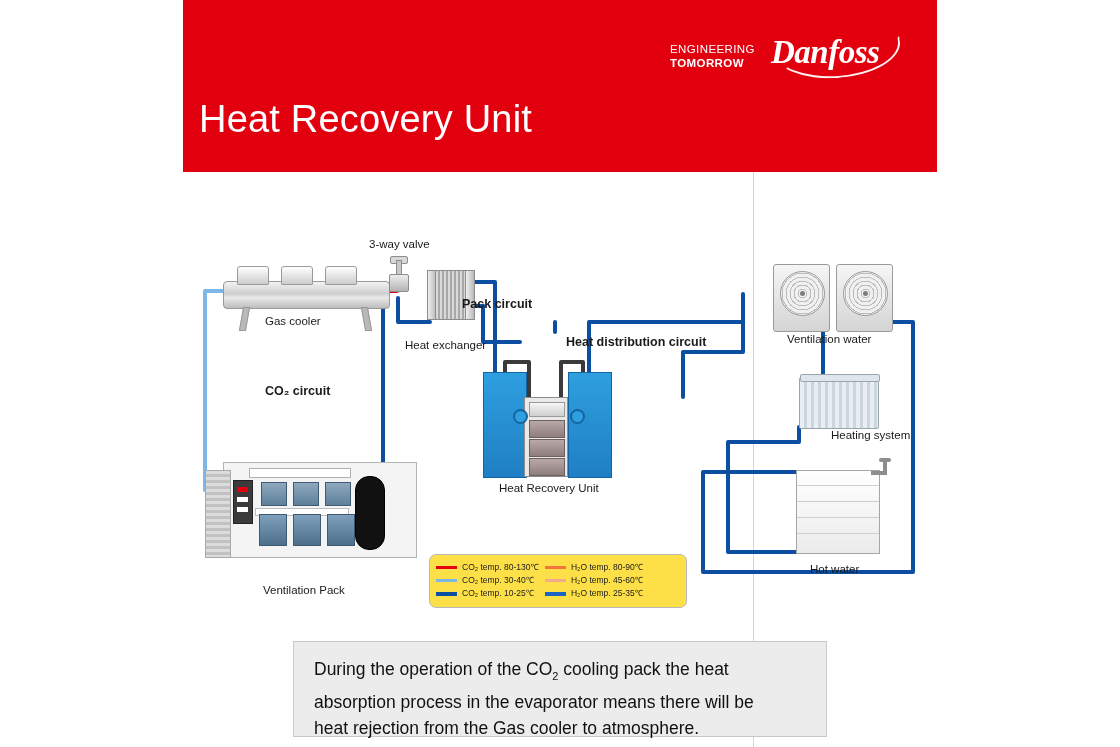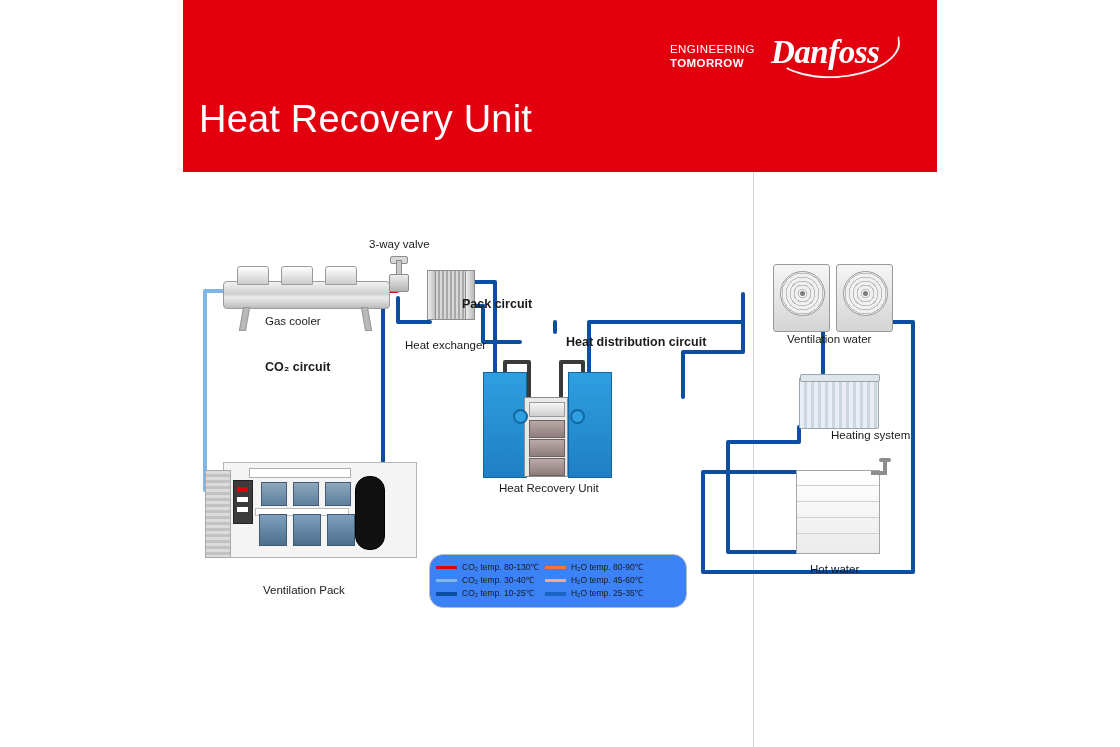--- a/index.html
+++ b/index.html
@@ -356,23 +356,23 @@
     position: absolute; left: 8px; top: -3px; width: 12px; height: 4px; background: #8d8d8d; border-radius: 2px;
   }
 
   
   .legend {
     position: absolute;
     left: 246px;
     top: 382px;
     width: 256px;
     height: 52px;
-    background: #3b82f6;
+    background: #fde047;
     border: 1px solid #b9b9b9;
-    border-radius: 14px;
+    border-radius: 7px;
     padding: 0;
   }
   .legend table {
     border-collapse: collapse;
     margin: 5px 0 0 6px;
   }
   .legend td {
     font-size: 8.5px;
     color: #1a1a1a;
     padding: 1px 6px 1px 0;
@@ -542,21 +542,21 @@
         <div class="riser"></div>
         <div class="spout"></div>
         <div class="handle"></div>
       </div>
     </div>
 
     <div class="lbl" style="left:186px; top:66px;">3-way valve</div>
     <div class="lbl" style="left:82px; top:143px;">Gas cooler</div>
     <div class="lbl bold" style="left:279px; top:125px;">Pack circuit</div>
     <div class="lbl" style="left:222px; top:167px;">Heat exchanger</div>
-    <div class="lbl bold" style="left:82px; top:188px;">CO₂ circuit</div>
+    <div class="lbl bold" style="left:82px; top:212px;">CO₂ circuit</div>
     <div class="lbl bold" style="left:383px; top:163px;">Heat distribution circuit</div>
     <div class="lbl" style="left:604px; top:161px;">Ventilation water</div>
     <div class="lbl" style="left:632px; top:257px;padding-left:16px;">Heating system</div>
     <div class="lbl" style="left:316px; top:310px;">Heat Recovery Unit</div>
     <div class="lbl" style="left:80px; top:412px;">Ventilation Pack</div>
     <div class="lbl" style="left:627px; top:391px;">Hot water</div>
 
     <div class="legend">
       <table>
         <tbody>
@@ -583,14 +583,19 @@
           <td>
             <span class="swatch" style="background:#1b63c4;height:4px"></span><span>H₂O temp. 25-35℃</span>
           </td>
         </tr>
       </tbody>
         </table>
     </div>
 
   </div>
 
+  <div class="caption">
+    <span>During the operation of the CO</span><sub>2</sub><span> cooling pack the heat</span><br>
+    <span>absorption process in the evaporator means there will be</span><br>
+    <span>heat rejection from the Gas cooler to atmosphere.</span>
+  </div>
 
 </div>
 
 </body></html>

